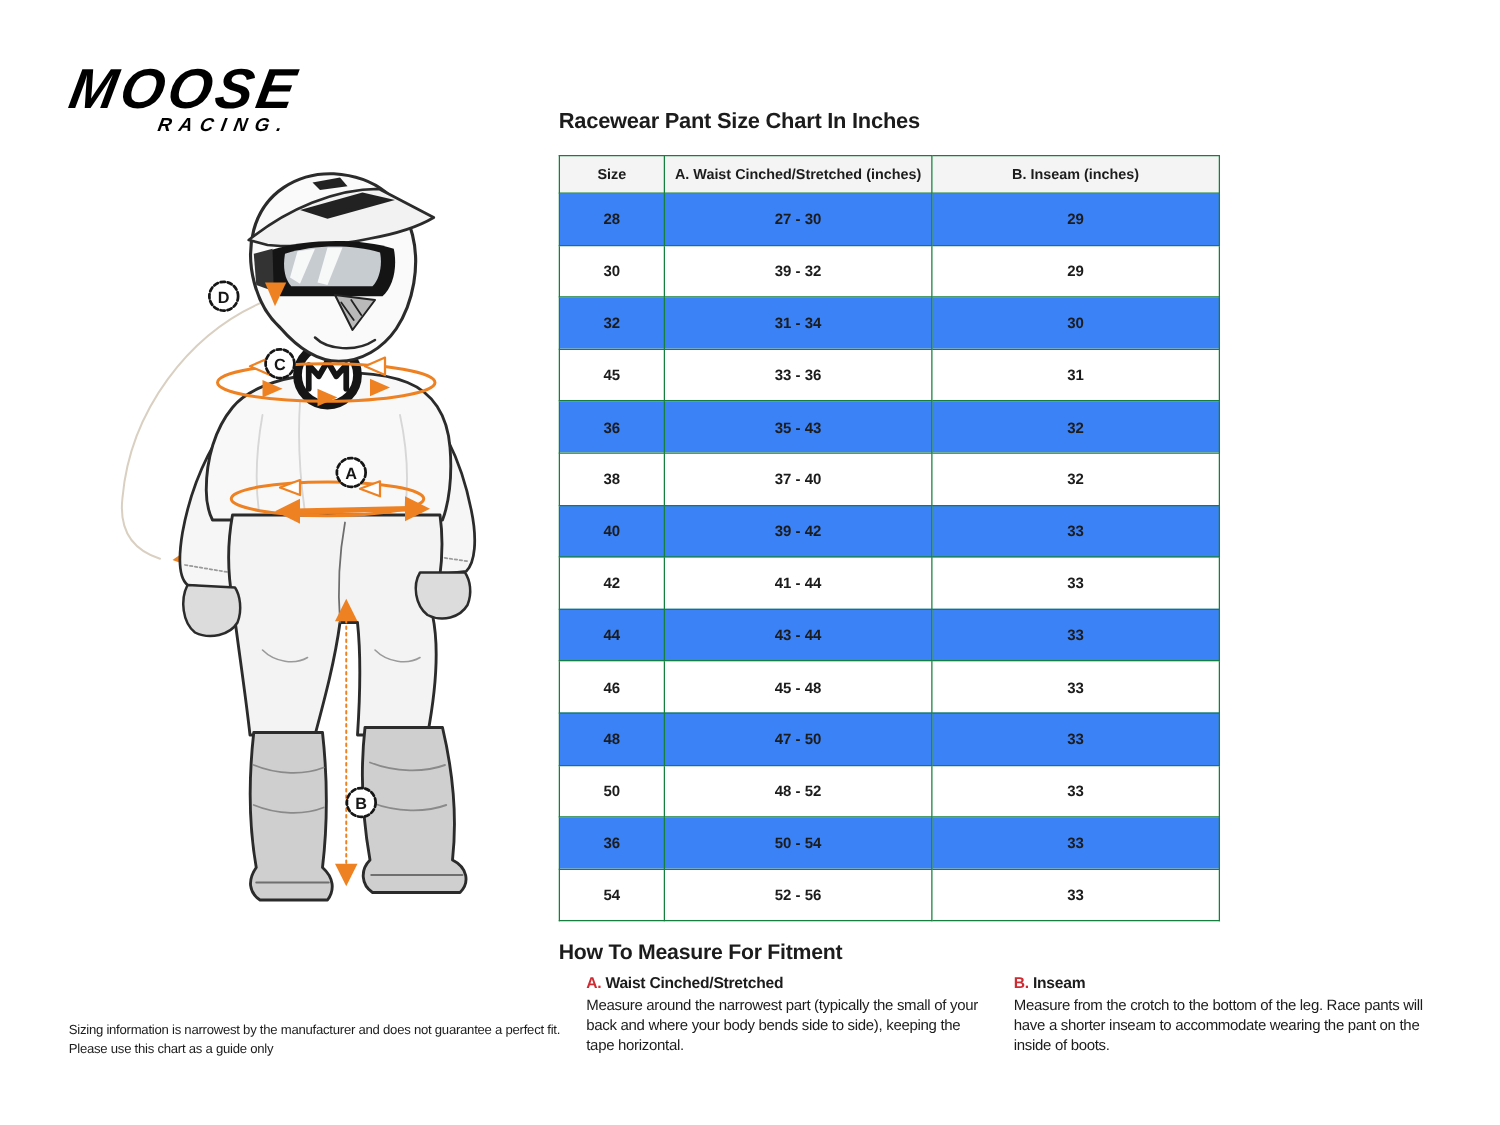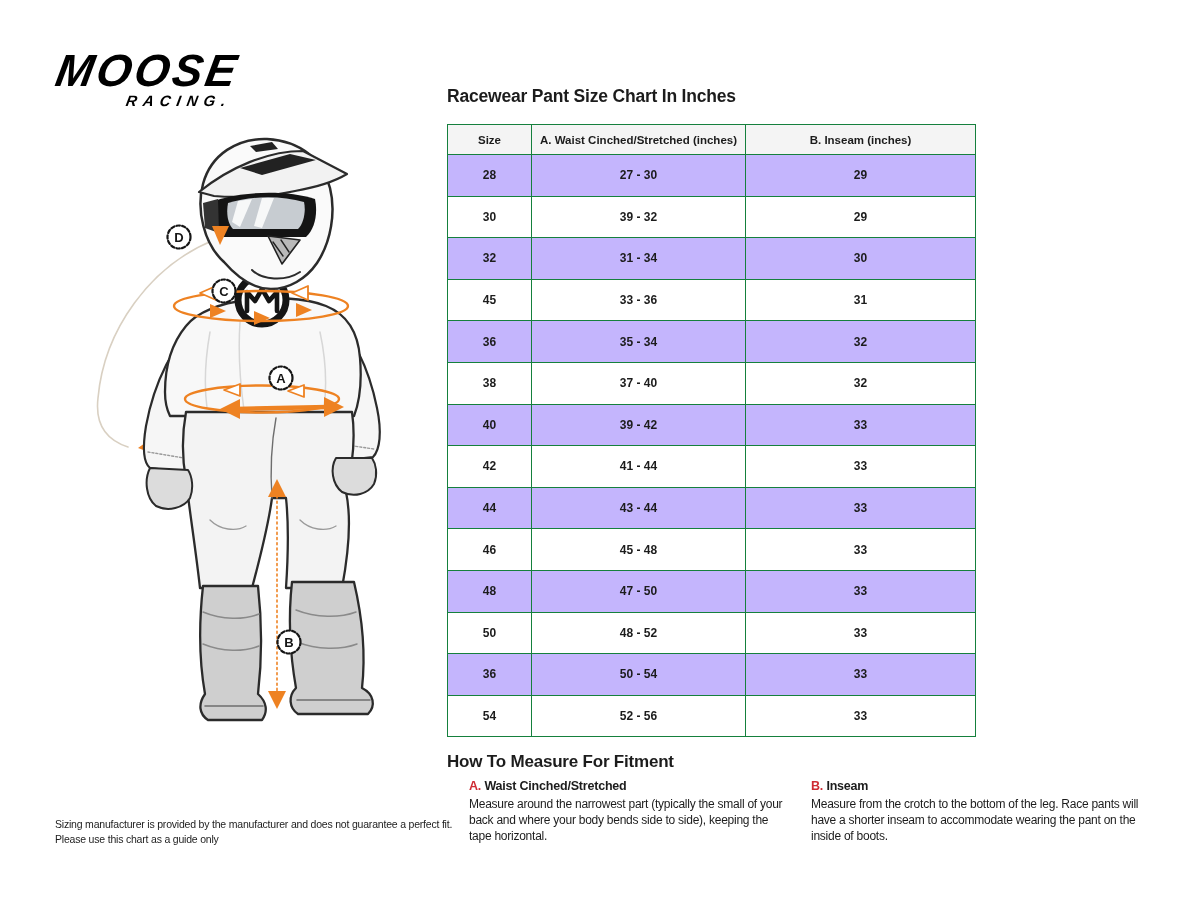--- a/index.html
+++ b/index.html
@@ -16,21 +16,21 @@
   .fig-label{font-family:"Liberation Sans",sans-serif;font-weight:bold;font-size:13px;}
   
   .chart-title{position:absolute;left:447px;top:86px;margin:0;font-size:17.5px;font-weight:bold;letter-spacing:-0.2px;}
   table.sizes{position:absolute;left:447px;top:124px;border-collapse:collapse;table-layout:fixed;}
   table.sizes th,table.sizes td{
     border:1px solid #15803d;text-align:center;vertical-align:middle;
     font-weight:bold;padding:0;
   }
   table.sizes th{height:29px;font-size:11.5px;background:#f4f4f4;}
   table.sizes td{height:40.6px;font-size:12px;background:#ffffff;}
-  table.sizes tr.alt td{background:#c4b5fd;}
+  table.sizes tr.alt td{background:#3b82f6;}
   table.sizes .c1{width:83px;}
   table.sizes .c2{width:213px;}
   table.sizes .c3{width:229px;}
   
   .how-title{position:absolute;left:447px;top:752px;margin:0;font-size:17px;font-weight:bold;letter-spacing:-0.2px;}
   .measure-cols{position:absolute;left:469px;top:779px;width:680px;display:grid;grid-template-columns:322px 336px;column-gap:20px;}
   .m-head{font-size:12.5px;font-weight:bold;letter-spacing:-0.2px;}
   .m-letter{color:#ce2b33;}
   .m-body{margin:3px 0 0 0;font-size:12px;line-height:1.34;letter-spacing:-0.25px;}
   
@@ -152,21 +152,21 @@
         <td class="c2">31 - 34</td>
         <td class="c3">30</td>
       </tr>
       <tr>
         <td class="c1">45</td>
         <td class="c2">33 - 36</td>
         <td class="c3">31</td>
       </tr>
       <tr class="alt">
         <td class="c1">36</td>
-        <td class="c2">35 - 34</td>
+        <td class="c2">35 - 43</td>
         <td class="c3">32</td>
       </tr>
       <tr>
         <td class="c1">38</td>
         <td class="c2">37 - 40</td>
         <td class="c3">32</td>
       </tr>
       <tr class="alt">
         <td class="c1">40</td>
         <td class="c2">39 - 42</td>
@@ -216,15 +216,15 @@
       <div class="m-head"><span class="m-letter">A. </span><span>Waist Cinched/Stretched</span></div>
       <p class="m-body">Measure around the narrowest part (typically the small of your back and where your body bends side to side), keeping the tape horizontal.</p>
     </div>
     <div>
       <div class="m-head"><span class="m-letter">B. </span><span>Inseam</span></div>
       <p class="m-body">Measure from the crotch to the bottom of the leg. Race pants will have a shorter inseam to accommodate wearing the pant on the inside of boots.</p>
     </div>
   </div>
 
 <div class="disclaimer">
-  <div>Sizing manufacturer is provided by the manufacturer and does not guarantee a perfect fit.</div>
+  <div>Sizing information is narrowest by the manufacturer and does not guarantee a perfect fit.</div>
   <div>Please use this chart as a guide only</div>
 </div>
 
 </body></html>

